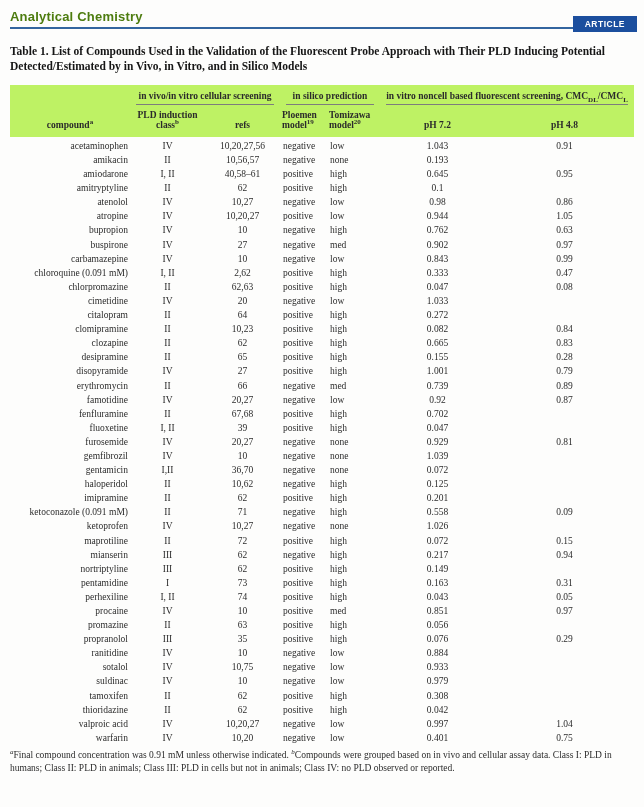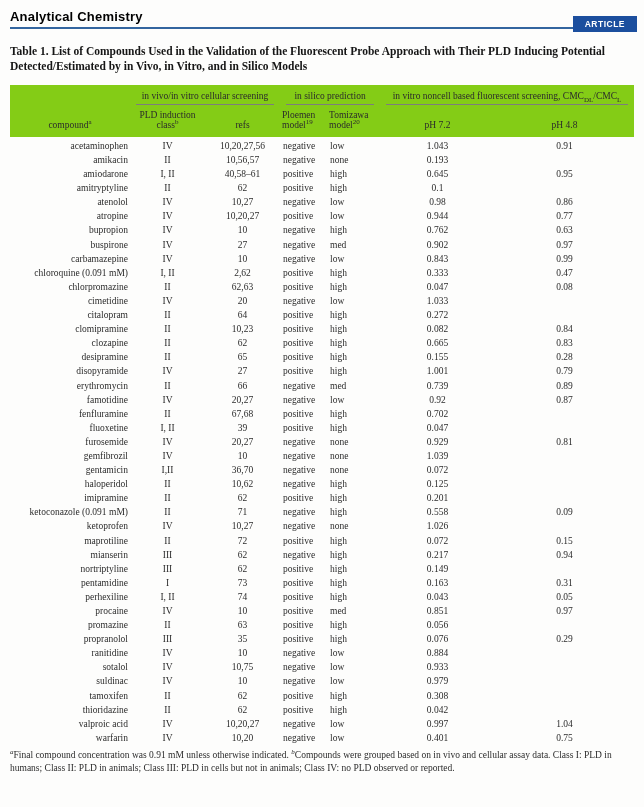--- a/index.html
+++ b/index.html
@@ -9,42 +9,42 @@
     background:#fdfdfc;
     font-family:"Liberation Serif", serif;
     color:#2a2a2a;
     overflow:hidden;
     box-sizing:border-box;
   }
   
   .masthead{position:relative;padding:7px 10px 0 10px;height:18px;}
   .journal-name{
     font-family:"Liberation Sans", sans-serif;
-    font-weight:bold;font-size:13px;color:#000000;letter-spacing:.2px;
+    font-weight:bold;font-size:13px;color:#4d7c0f;letter-spacing:.2px;
   }
   .header-rule{height:2px;background:#33659f;margin:2px 10px 0 10px;}
   .article-badge{
     position:absolute;top:16px;right:7px;
     background:#1c4f9e;color:#fff;
     font-family:"Liberation Sans", sans-serif;
     font-weight:bold;font-size:8.5px;letter-spacing:.5px;
     padding:3px 12px 3px 12px;
   }
   
   .table-title{
     margin:15px 12px 0 10px;
     font-size:11.5px;font-weight:bold;line-height:1.3;color:#161616;
   }
   
   table.data{
     margin:11px 10px 0 10px;
     width:624px;border-collapse:collapse;table-layout:fixed;
     font-size:9.5px;color:#2b2b2b;
   }
-  thead th{background:#84cc16;font-weight:normal;padding:0;}
+  thead th{background:#bef264;font-weight:bold;padding:0;}
   tr.group-row th{padding-top:6px;vertical-align:bottom;font-size:9.5px;}
   .grp-inner{
     border-bottom:1px solid #7d7d7d;
     padding-bottom:3px;margin:0 6px;text-align:center;white-space:nowrap;
   }
   tr.cols-row th{vertical-align:bottom;padding:5px 2px 7px 2px;font-size:9.5px;}
   th.th-compound{text-align:center;}
   th.th-center{text-align:center;}
   th.th-left{text-align:left;padding-left:3px;}
   sup{font-size:7px;line-height:0;}
@@ -157,21 +157,21 @@
           <td class="td-ph">0.98</td>
           <td class="td-ph">0.86</td>
         </tr>
         <tr>
           <td class="td-compound">atropine</td>
           <td class="td-center">IV</td>
           <td class="td-center">10,20,27</td>
           <td class="td-left">positive</td>
           <td class="td-left">low</td>
           <td class="td-ph">0.944</td>
-          <td class="td-ph">0.77</td>
+          <td class="td-ph">1.05</td>
         </tr>
         <tr>
           <td class="td-compound">bupropion</td>
           <td class="td-center">IV</td>
           <td class="td-center">10</td>
           <td class="td-left">negative</td>
           <td class="td-left">high</td>
           <td class="td-ph">0.762</td>
           <td class="td-ph">0.63</td>
         </tr>

